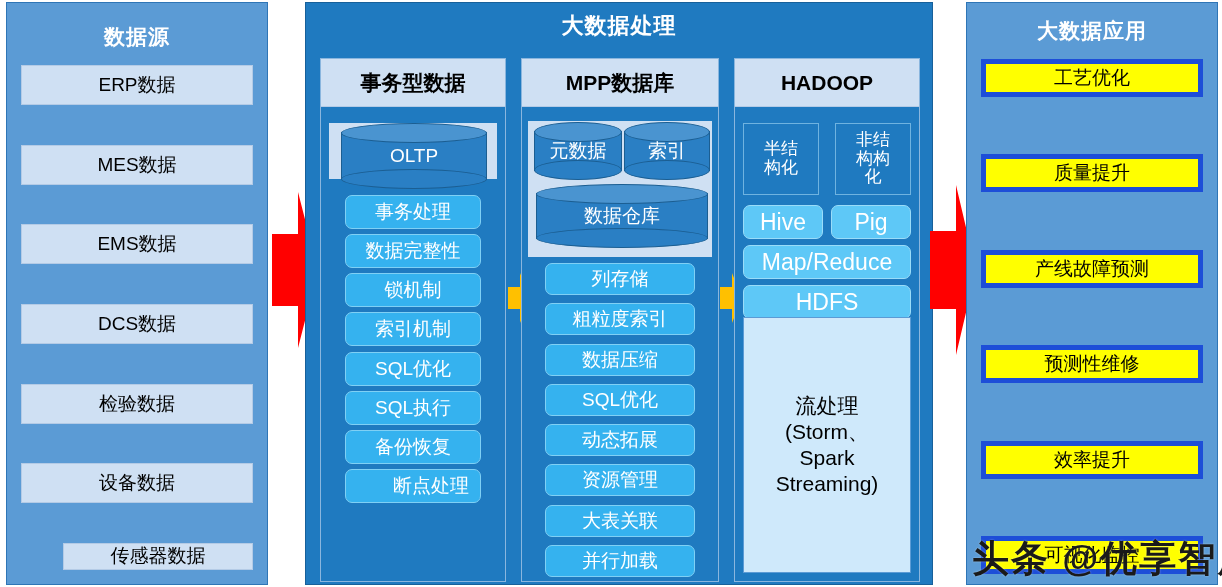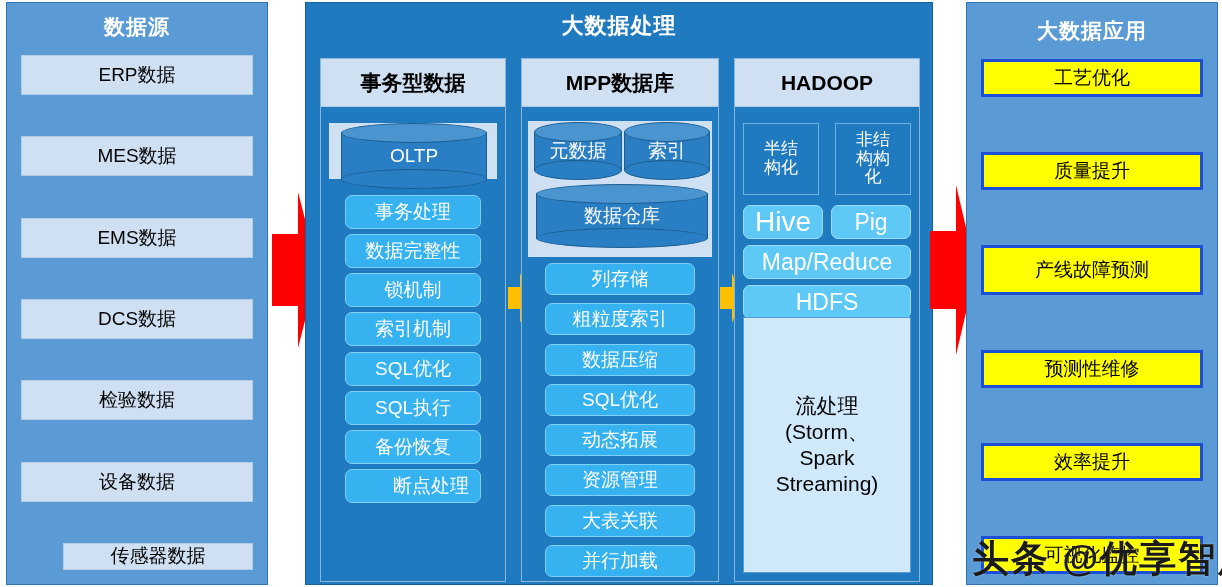--- a/index.html
+++ b/index.html
@@ -32,21 +32,21 @@
   .side-item {
     background: #cfe0f3;
     border: 1px solid #b4cbe6;
     color: #000000;
     font-size: 19px;
     display: flex; align-items: center; justify-content: center;
     text-align: center;
   }
   .side-item.yellow {
     background: #ffff00;
-    border: 3px solid #1d4ed8;
+    border: 5px solid #1d4ed8;
     font-size: 19px;
   }
 
   
   .mid-panel {
     position: absolute;
     background: #1f7ac0;
     border: 1px solid #17609a;
   }
   .mid-title {
@@ -154,21 +154,21 @@
     letter-spacing: 2px;
     white-space: nowrap;
     text-shadow: 0 0 2px rgba(255,255,255,0.45);
   }
 </style>
 </head>
 <body>
 
 <div class="canvas">
 
-  <div class="side-panel" style="left:6px; top:2px; width:262px; height:583px; padding:2px 14px 8px 14px;">
+  <div class="side-panel" style="left:6px; top:2px; width:262px; height:583px; padding:12px 14px 8px 14px;">
     <div class="side-title" style="margin:8px 0 14px 0;">数据源</div>
     <div class="side-list" style="justify-content:space-between; padding-bottom:6px;">
       <div class="side-item" style="height:40px;">ERP数据</div>
       <div class="side-item" style="height:40px;">MES数据</div>
       <div class="side-item" style="height:40px;">EMS数据</div>
       <div class="side-item" style="height:40px;">DCS数据</div>
       <div class="side-item" style="height:40px;">检验数据</div>
       <div class="side-item" style="height:40px;">设备数据</div>
       <div class="side-item" style="height:27px;margin-left:42px;">传感器数据</div>
     </div>
@@ -250,21 +250,21 @@
       <div class="sub-head">HADOOP</div>
       <div class="sub-body" style="height:474px;">
 
         <div style="position:absolute; left:8px; top:14px; width:168px; height:76px; display:flex; justify-content:space-between; align-items:center;">
           <div class="sq-box" style="width:76px; height:72px; padding:0 14px;">半结构化</div>
           <div class="sq-box" style="width:76px; height:72px; padding:0 14px;">非结构构化</div>
         </div>
 
         <div style="position:absolute; left:8px; top:98px; width:168px; height:102px;">
           <div style="display:flex; justify-content:space-between;">
-            <div class="pill pale" style="width:80px; height:34px; font-size:28px;">Hive</div>
+            <div class="pill pale" style="width:80px; height:34px; font-size:23px;">Hive</div>
             <div class="pill pale" style="width:80px; height:34px; font-size:23px;">Pig</div>
           </div>
           <div class="pill pale" style="width:168px; height:34px; margin-top:6px; font-size:23px;">Map/Reduce</div>
           <div class="pill pale" style="width:168px; height:34px; margin-top:6px; font-size:23px;">HDFS</div>
         </div>
 
         <div class="stream-box" style="position:absolute; left:8px; top:210px; width:168px; height:256px;">流处理
 (Storm、
 Spark
 Streaming)</div>
@@ -276,21 +276,21 @@
     <svg width="46" height="170" viewBox="0 0 46 170">
       <polygon points="0,46 26,46 26,0 46,85 26,170 26,124 0,124" fill="#ff0000"></polygon>
     </svg>
   </div>
 
   <div class="side-panel" style="left:966px; top:2px; width:252px; height:583px; padding:6px 14px 8px 14px;">
     <div class="side-title" style="margin:8px 0 14px 0;">大数据应用</div>
     <div class="side-list" style="justify-content:space-between; padding-bottom:2px;">
       <div class="side-item yellow" style="height:38px;">工艺优化</div>
       <div class="side-item yellow" style="height:38px;">质量提升</div>
-      <div class="side-item yellow" style="height:50px;">产线故障预测</div>
+      <div class="side-item yellow" style="height:38px;">产线故障预测</div>
       <div class="side-item yellow" style="height:38px;">预测性维修</div>
       <div class="side-item yellow" style="height:38px;">效率提升</div>
       <div class="side-item yellow" style="height:38px;">可视化监控</div>
     </div>
   </div>
 
   <div class="watermark" style="left:972px; top:534px;">头条 @优享智库</div>
 
 </div>
 

